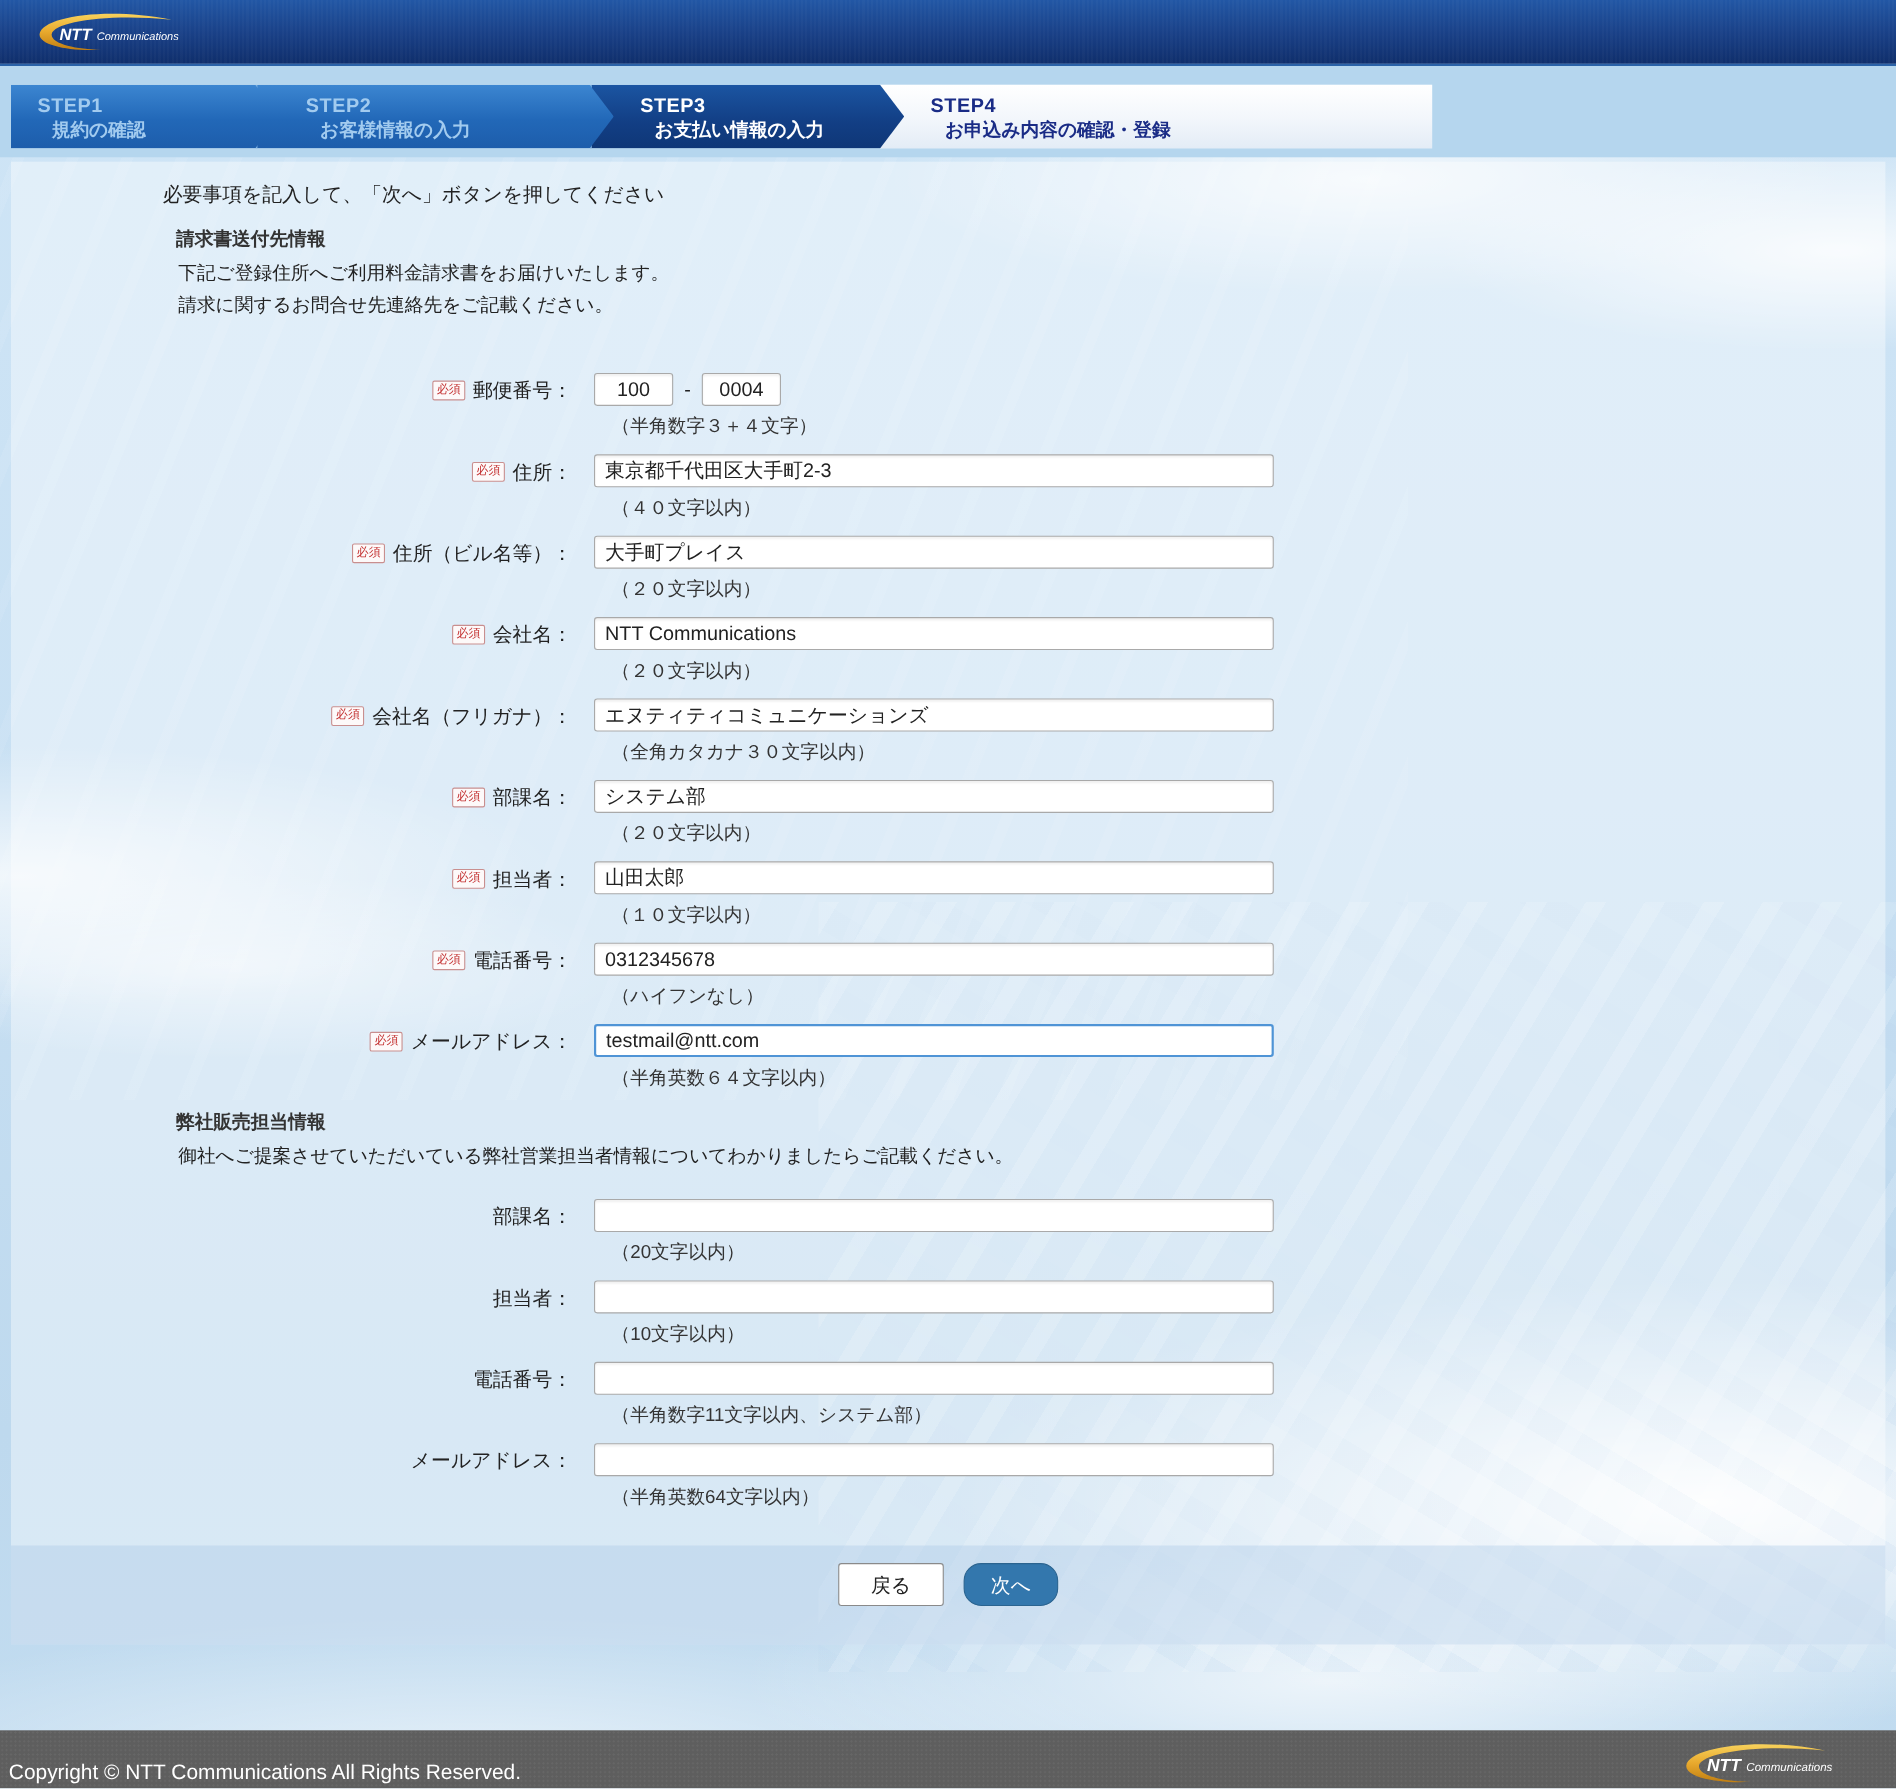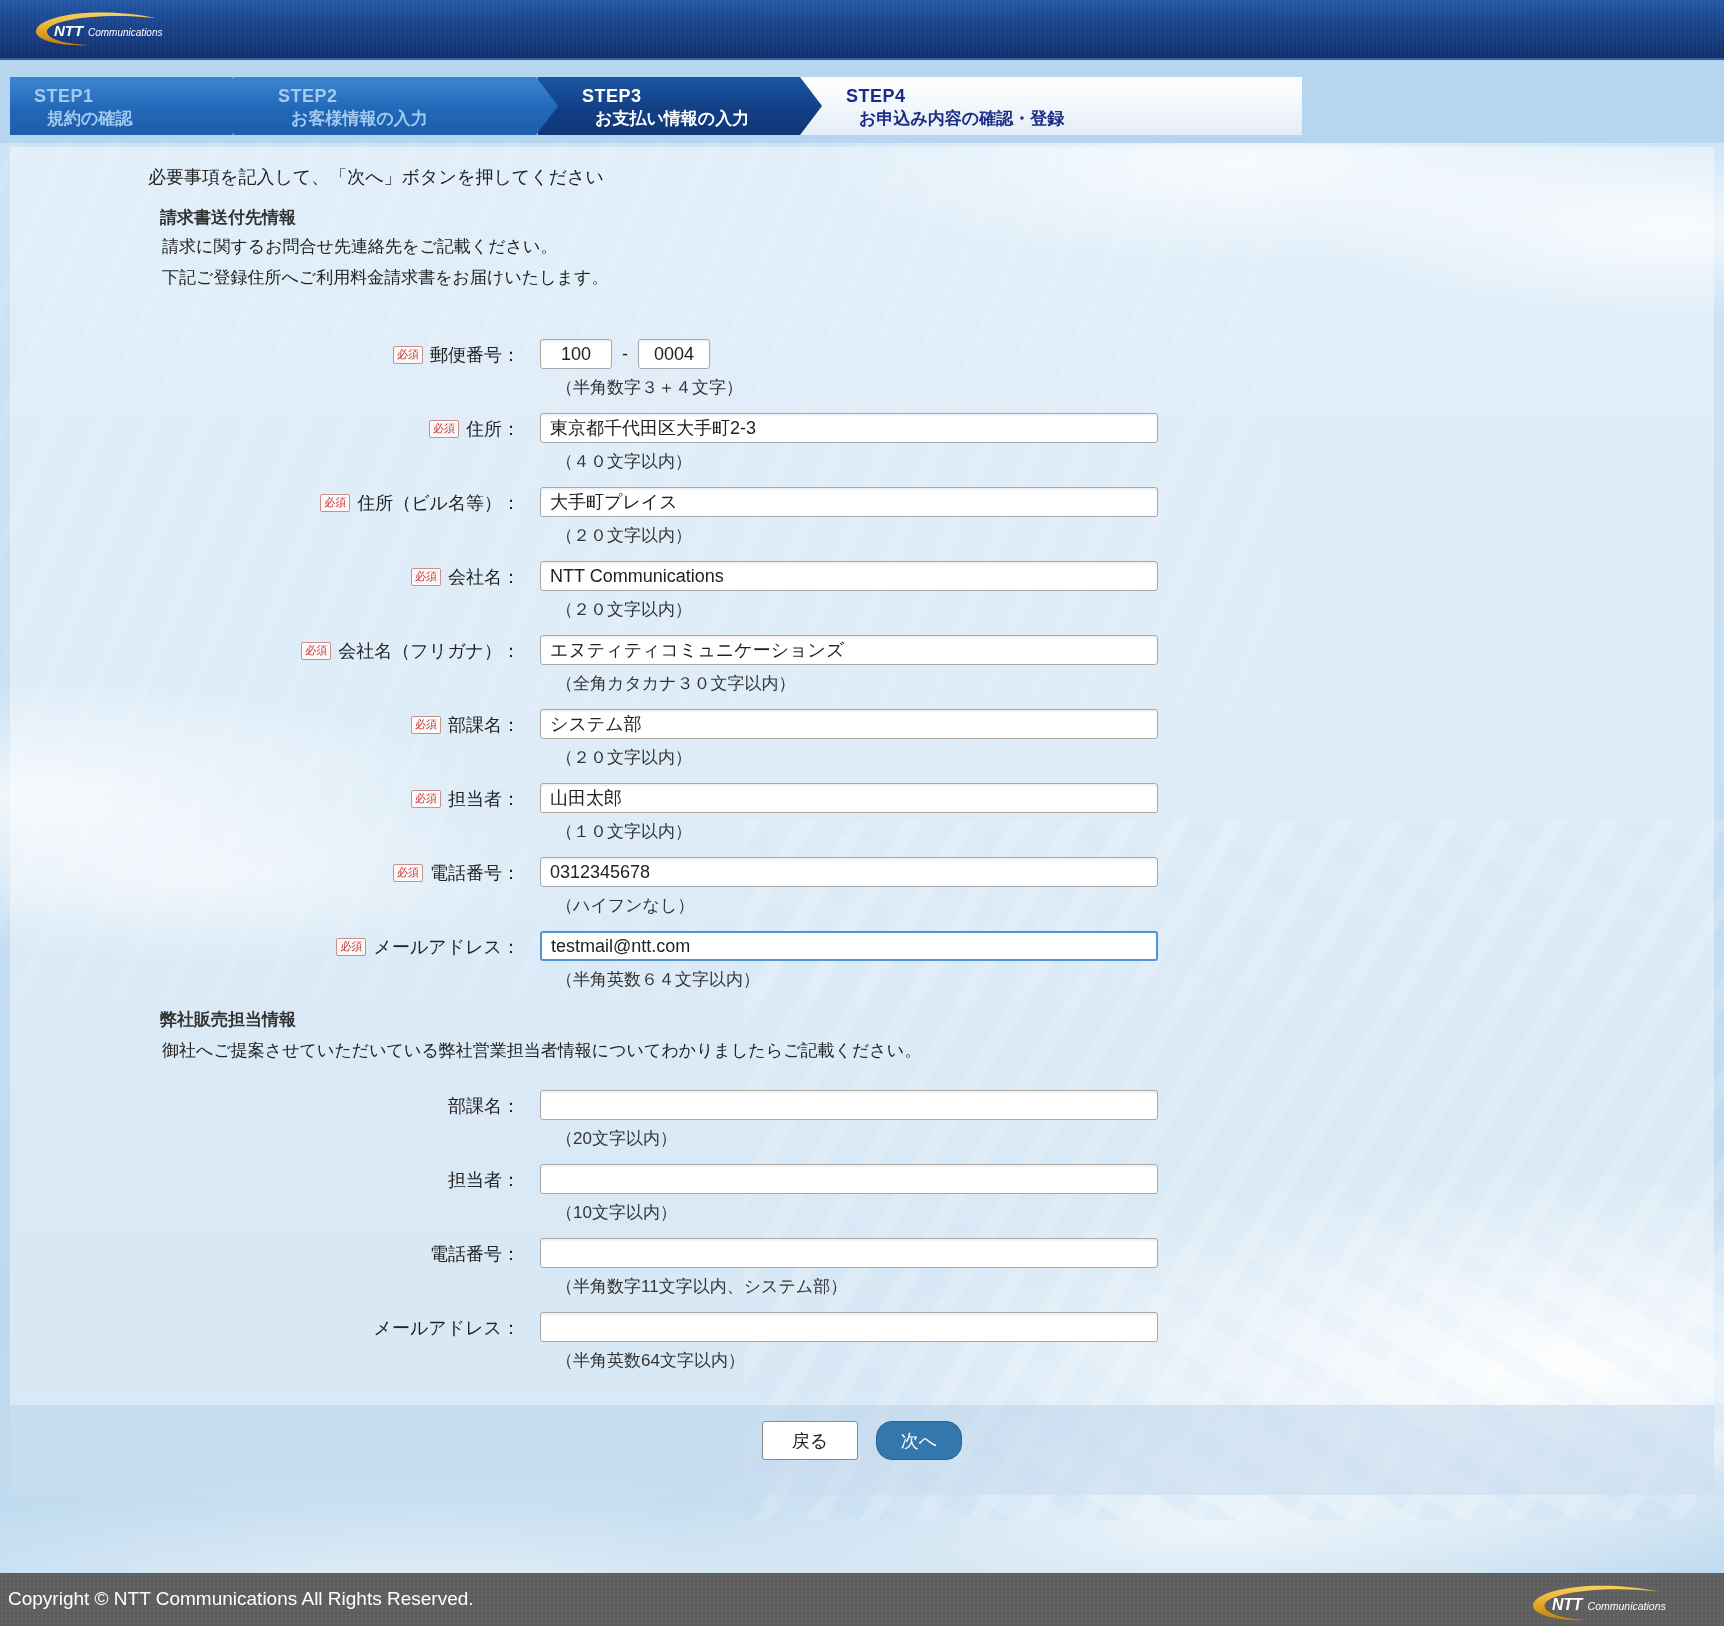--- a/index.html
+++ b/index.html
@@ -97,21 +97,21 @@
   .btn-next{width:86px;background:#3377ad;border:1px solid #2b6490;border-radius:16px;color:#fff;}
 
   
   .footer{
     position:absolute;left:0;bottom:0;width:100%;height:53px;z-index:5;
     background:
       radial-gradient(rgba(255,255,255,.05) 1px, transparent 1px),
       #5e5e5e;
     background-size:4px 4px,auto;
   }
-  .copyright{position:absolute;left:8px;bottom:16px;color:#fff;font-size:19px;}
+  .copyright{position:absolute;left:8px;bottom:3px;color:#fff;font-size:19px;}
   .footer-brand{position:absolute;right:8px;bottom:2px;width:240px;height:42px;}
 </style>
 </head>
 <body>
 
 <div class="page">
 
   <div class="top-header">
     <svg class="brand" viewBox="0 0 140 40">
       <defs>
@@ -146,22 +146,22 @@
         <div class="lbl">お申込み内容の確認・登録</div>
       </div>
     </div>
   </div>
 
   <div class="main-panel">
 
     <div class="instruction">必要事項を記入して、「次へ」ボタンを押してください</div>
 
     <div class="section-title">請求書送付先情報</div>
+    <div class="section-desc">下記ご登録住所へご利用料金請求書をお届けいたします。</div>
     <div class="section-desc tight">請求に関するお問合せ先連絡先をご記載ください。</div>
-    <div class="section-desc">下記ご登録住所へご利用料金請求書をお届けいたします。</div>
 
     <div class="form-row first-row">
       <div class="label-cell">
         <span class="req">必須</span>
         <span class="flabel">郵便番号：</span>
       </div>
       <div class="field-cell">
         <div class="inputs-line">
           <input class="txt zip1" type="text" value="100" style="">
           <span class="dash">-</span>

